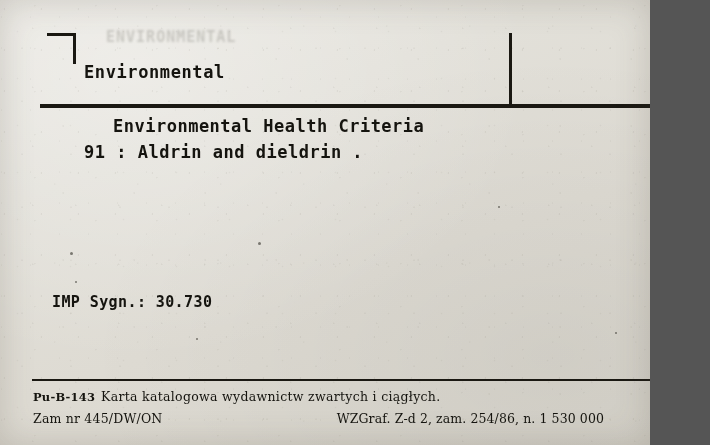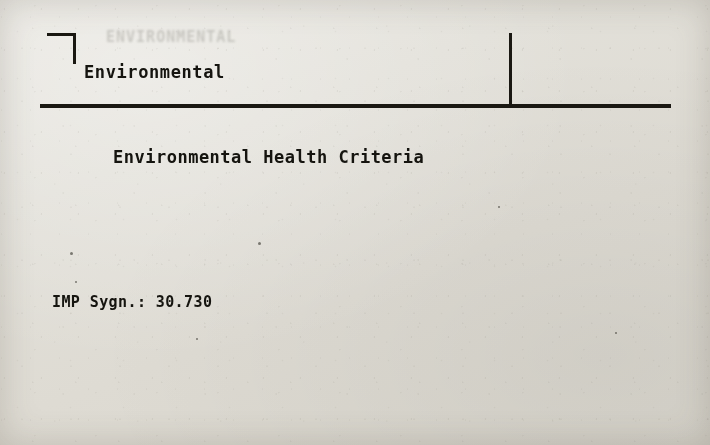--- a/index.html
+++ b/index.html
@@ -2,21 +2,21 @@
 <html><head>
 <meta charset="utf-8">
 <style>
   html, body {
     margin: 0;
     padding: 0;
     background: #555;
   }
   #card {
     position: relative;
-    width: 710px;
+    width: 650px;
     height: 445px;
     overflow: hidden;
     background:
       radial-gradient(ellipse at 20% 15%, rgba(255,255,255,0.35) 0%, rgba(255,255,255,0) 55%),
       radial-gradient(ellipse at 85% 80%, rgba(0,0,0,0.05) 0%, rgba(0,0,0,0) 60%),
       linear-gradient(160deg, #e8e6e0 0%, #e2e0d9 30%, #dedbd3 60%, #d9d6cd 100%);
     font-family: "DejaVu Sans Mono", monospace;
     color: #15140f;
   }
   
@@ -81,21 +81,21 @@
     position: absolute;
     left: 40px;
     top: 104px;
     width: 631px;
     height: 4px;
     background: #1a1812;
   }
   #title-block {
     position: absolute;
     left: 84px;
-    top: 144px;
+    top: 113px;
     width: 560px;
   }
   #title-block .line {
     font-size: 17px;
     font-weight: bold;
     letter-spacing: 0.5px;
     line-height: 26px;
     white-space: pre;
   }
   #title-block .line.indent {
@@ -186,26 +186,37 @@
 
   <div id="mark-left"></div>
   <div id="mark-right"></div>
 
   <div id="header-label">Environmental</div>
 
   <div id="rule-top"></div>
 
   <div id="title-block">
     <div class="line indent">Environmental Health Criteria</div>
+    <div class="line">91 : Aldrin and dieldrin .</div>
   </div>
 
   <div id="callno">IMP Sygn.: 30.730</div>
 
   <div class="dot" style="left:70px;  top:252px; width:3px; height:3px;"></div>
   <div class="dot" style="left:258px; top:242px; width:3px; height:3px;"></div>
   <div class="dot" style="left:75px;  top:281px; width:2px; height:2px;"></div>
   <div class="dot" style="left:196px; top:338px; width:2px; height:2px;"></div>
   <div class="dot" style="left:498px; top:206px; width:2px; height:2px;"></div>
   <div class="dot" style="left:615px; top:332px; width:2px; height:2px;"></div>
 
+  <div id="footer">
+    <div id="rule-bottom"></div>
+    <div id="footer-row1">
+      <span class="code">Pu-B-143</span><span class="desc">Karta katalogowa wydawnictw zwartych i ciągłych.</span>
+    </div>
+    <div id="footer-row2">
+      <span class="left">Zam  nr  445/DW/ON</span>
+      <span class="right">WZGraf. Z-d 2, zam. 254/86, n. 1 530 000</span>
+    </div>
+  </div>
 
   <div id="vignette"></div>
 </div>
 
 </body></html>

